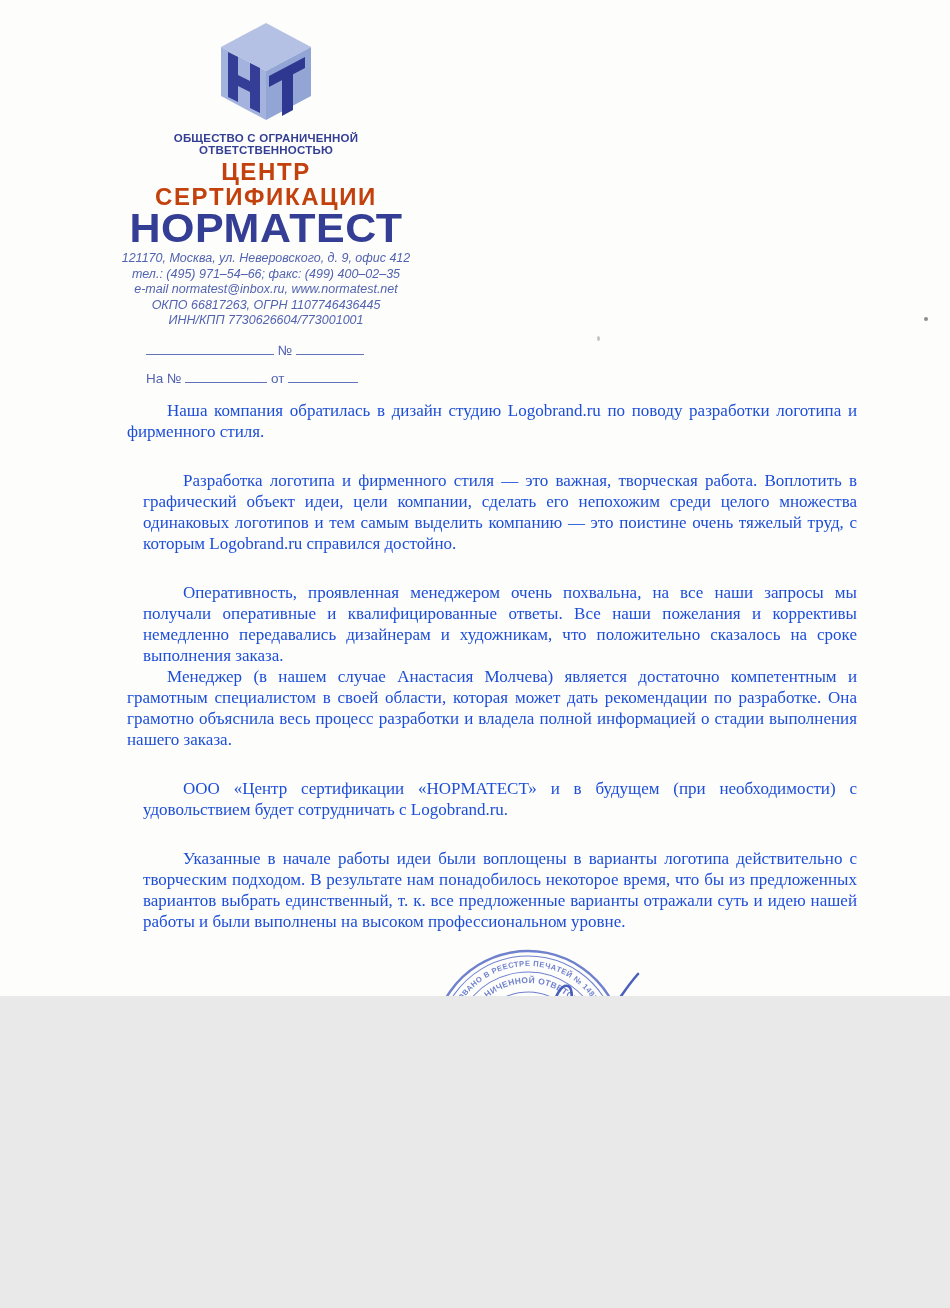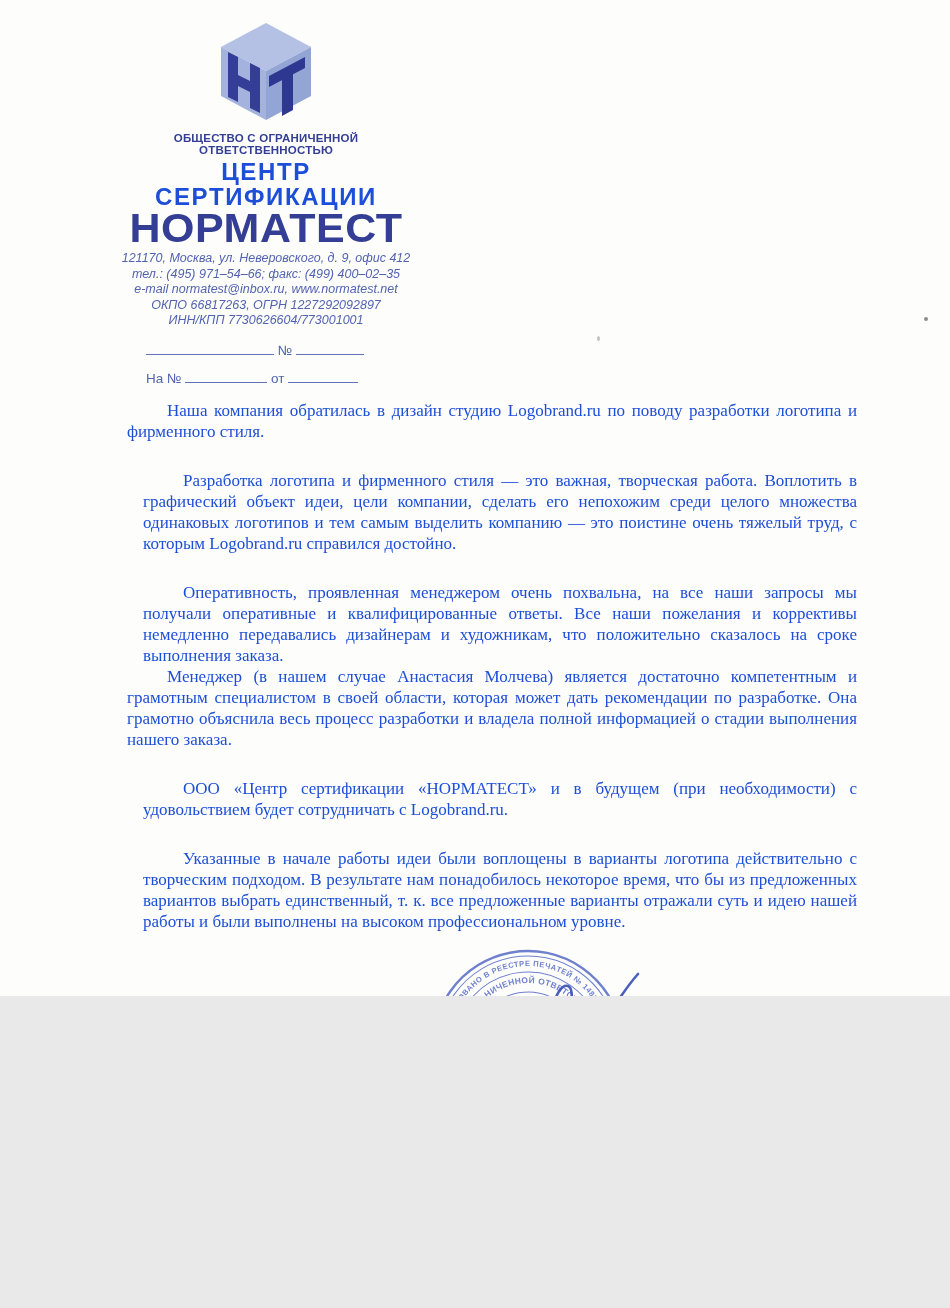--- a/index.html
+++ b/index.html
@@ -9,21 +9,21 @@
     font-family:"Liberation Serif",serif;
   }
 
   
   .letterhead{
     position:absolute;left:118px;top:20px;width:296px;
     text-align:center;font-family:"Liberation Sans",sans-serif;
   }
   .logo{display:block;margin:0 auto 8px auto;}
   .company-type{font-size:11.5px;font-weight:bold;color:#333e94;letter-spacing:.2px;}
-  .company-division{font-size:24px;font-weight:bold;color:#1d4ed8;letter-spacing:1.6px;margin-top:3px;line-height:25px;}
+  .company-division{font-size:24px;font-weight:bold;color:#c2410c;letter-spacing:1.6px;margin-top:3px;line-height:25px;}
   .company-name{font-size:43px;font-weight:bold;color:#333e94;letter-spacing:.5px;line-height:38px;transform:scaleY(.96);}
   .hq{font-size:12.5px;color:#5263b0;line-height:15.5px;margin-top:4px;font-style:italic;}
   .refs{margin-top:14px;font-size:13.5px;color:#5263b0;text-align:left;padding-left:28px;line-height:14px;}
   .ref-line{margin-bottom:13px;white-space:nowrap;}
   .blank{display:inline-block;border-bottom:1.3px solid #6272b8;height:11px;}
 
   
   .letter-body{
     position:absolute;left:127px;top:400px;width:730px;
     font-size:17px;line-height:21px;color:#1d4ed8;text-align:justify;
@@ -83,21 +83,21 @@
     </svg>
 
     <div class="company-type">ОБЩЕСТВО С ОГРАНИЧЕННОЙ ОТВЕТСТВЕННОСТЬЮ</div>
     <div class="company-division">ЦЕНТР СЕРТИФИКАЦИИ</div>
     <div class="company-name">НОРМАТЕСТ</div>
 
     <div class="hq">
       <div>121170, Москва, ул. Неверовского, д. 9, офис 412</div>
       <div>тел.: (495) 971–54–66; факс: (499) 400–02–35</div>
       <div>e-mail normatest@inbox.ru, www.normatest.net</div>
-      <div>ОКПО 66817263, ОГРН 1227292092897</div>
+      <div>ОКПО 66817263, ОГРН 1107746436445</div>
       <div>ИНН/КПП 7730626604/773001001</div>
     </div>
 
     <div class="refs">
       <div class="ref-line">
         <span class="blank" style="width:128px"></span>
         <span>№</span>
         <span class="blank" style="width:68px"></span>
       </div>
       <div class="ref-line">

